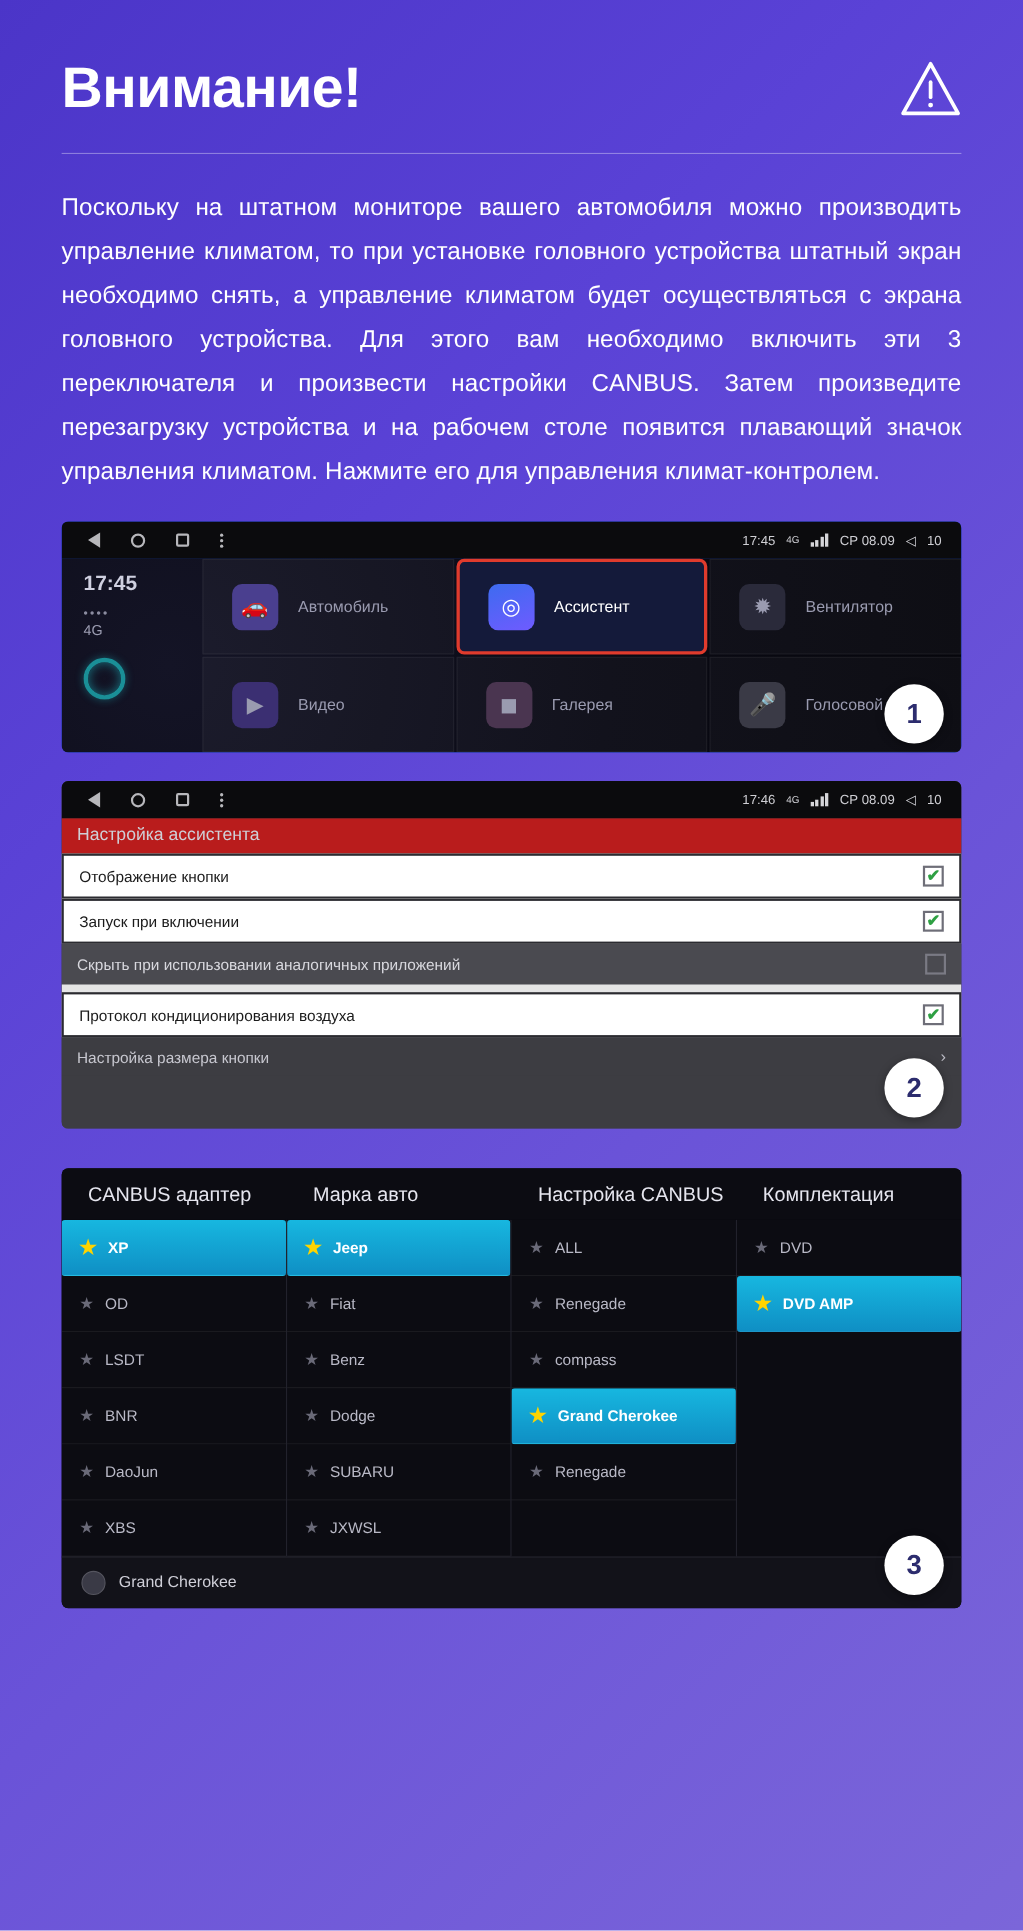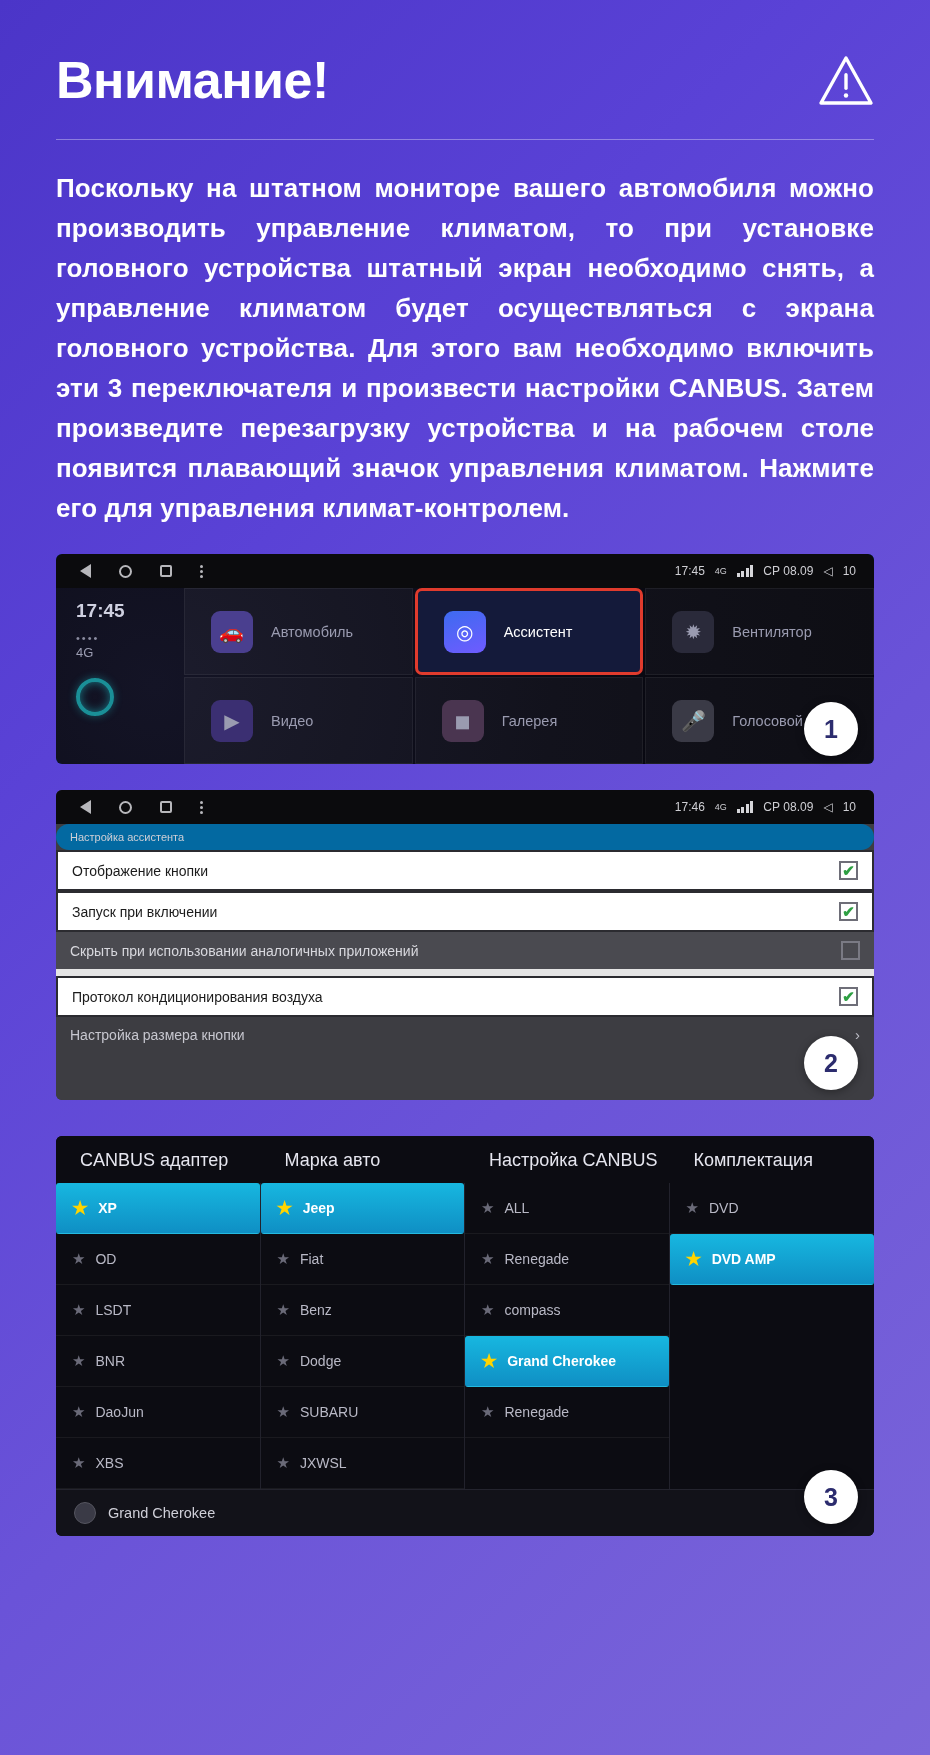--- a/index.html
+++ b/index.html
@@ -33,26 +33,26 @@
     color: #ffffff;
   }
   .warn-icon svg { display: block; }
   .divider {
     height: 1px;
     background: rgba(255,255,255,0.35);
     margin: 30px 0 28px 0;
   }
   
   .body-text {
-    font-size: 26px;
+    font-size: 22px;
     line-height: 40px;
     text-align: justify;
     color: #ffffff;
     letter-spacing: 0.1px;
-    font-weight: 700;
+    font-weight: 400;
   }
   
   .shot {
     position: relative;
     border-radius: 6px;
     overflow: visible;
     margin-top: 26px;
   }
   .shot-inner {
     border-radius: 6px;
@@ -139,25 +139,24 @@
     border: 3px solid #e03b2d;
     border-radius: 7px;
     z-index: 3;
     color: #ffffff;
   }
   .tile.highlight .tile-label { color: #fff; }
 
   
   .settings { background: #3d3d42; }
   .set-head {
-    background: #0369a1;
+    background: #b91c1c;
     color: #cfcfd6;
-    font-size: 11px;
+    font-size: 16px;
     padding: 7px 14px;
-    border-radius: 13px;
   }
   .set-row {
     display: flex;
     align-items: center;
     justify-content: space-between;
     padding: 9px 14px;
     font-size: 14px;
     border-bottom: 7px solid #e5e5e5;
   }
   .set-row.white { background: #ffffff; color: #1b1b1b; border: 2px solid #2b2b30; gap: 48px; }

